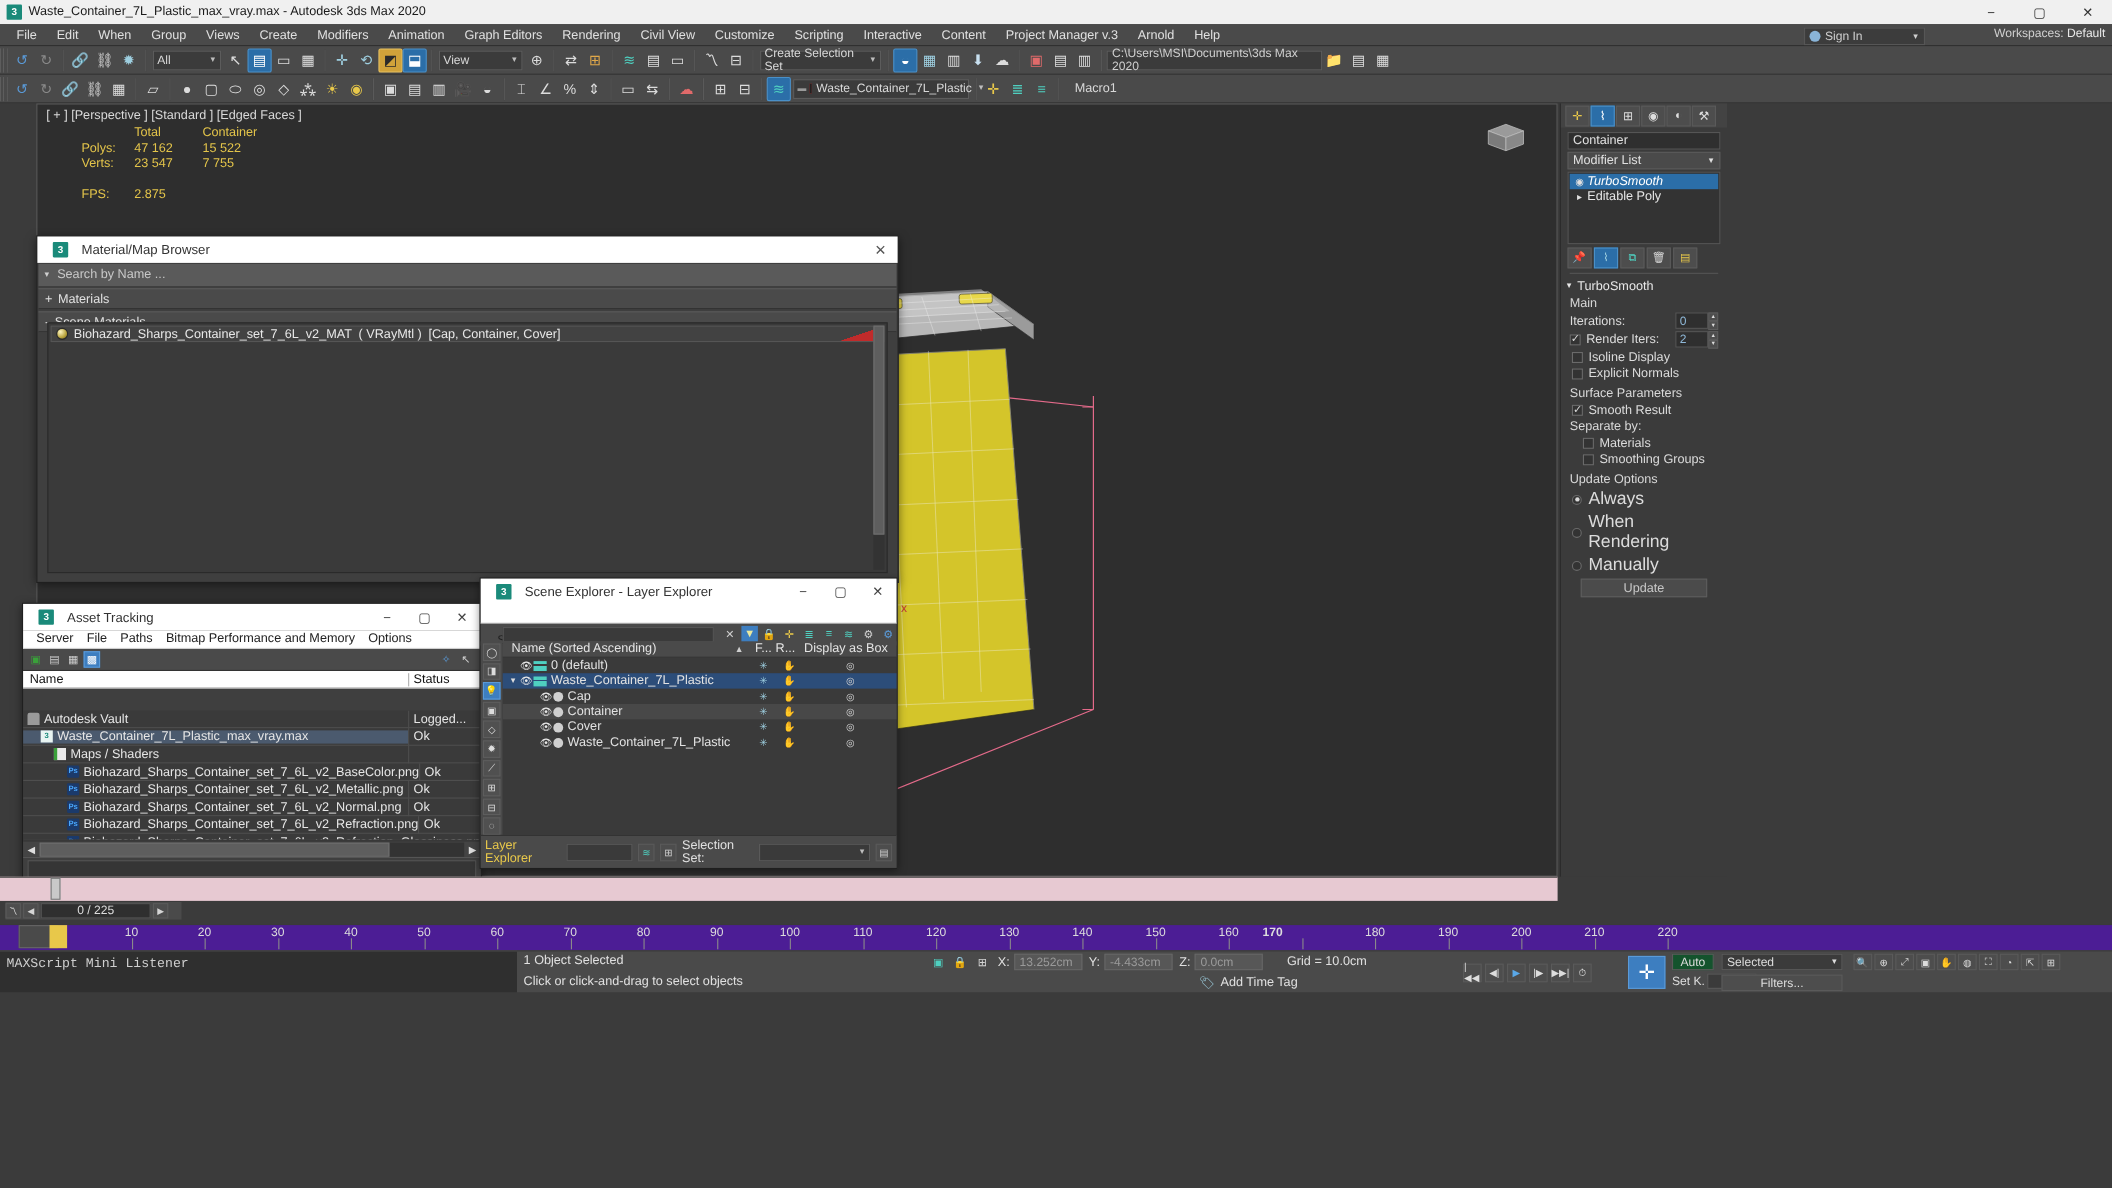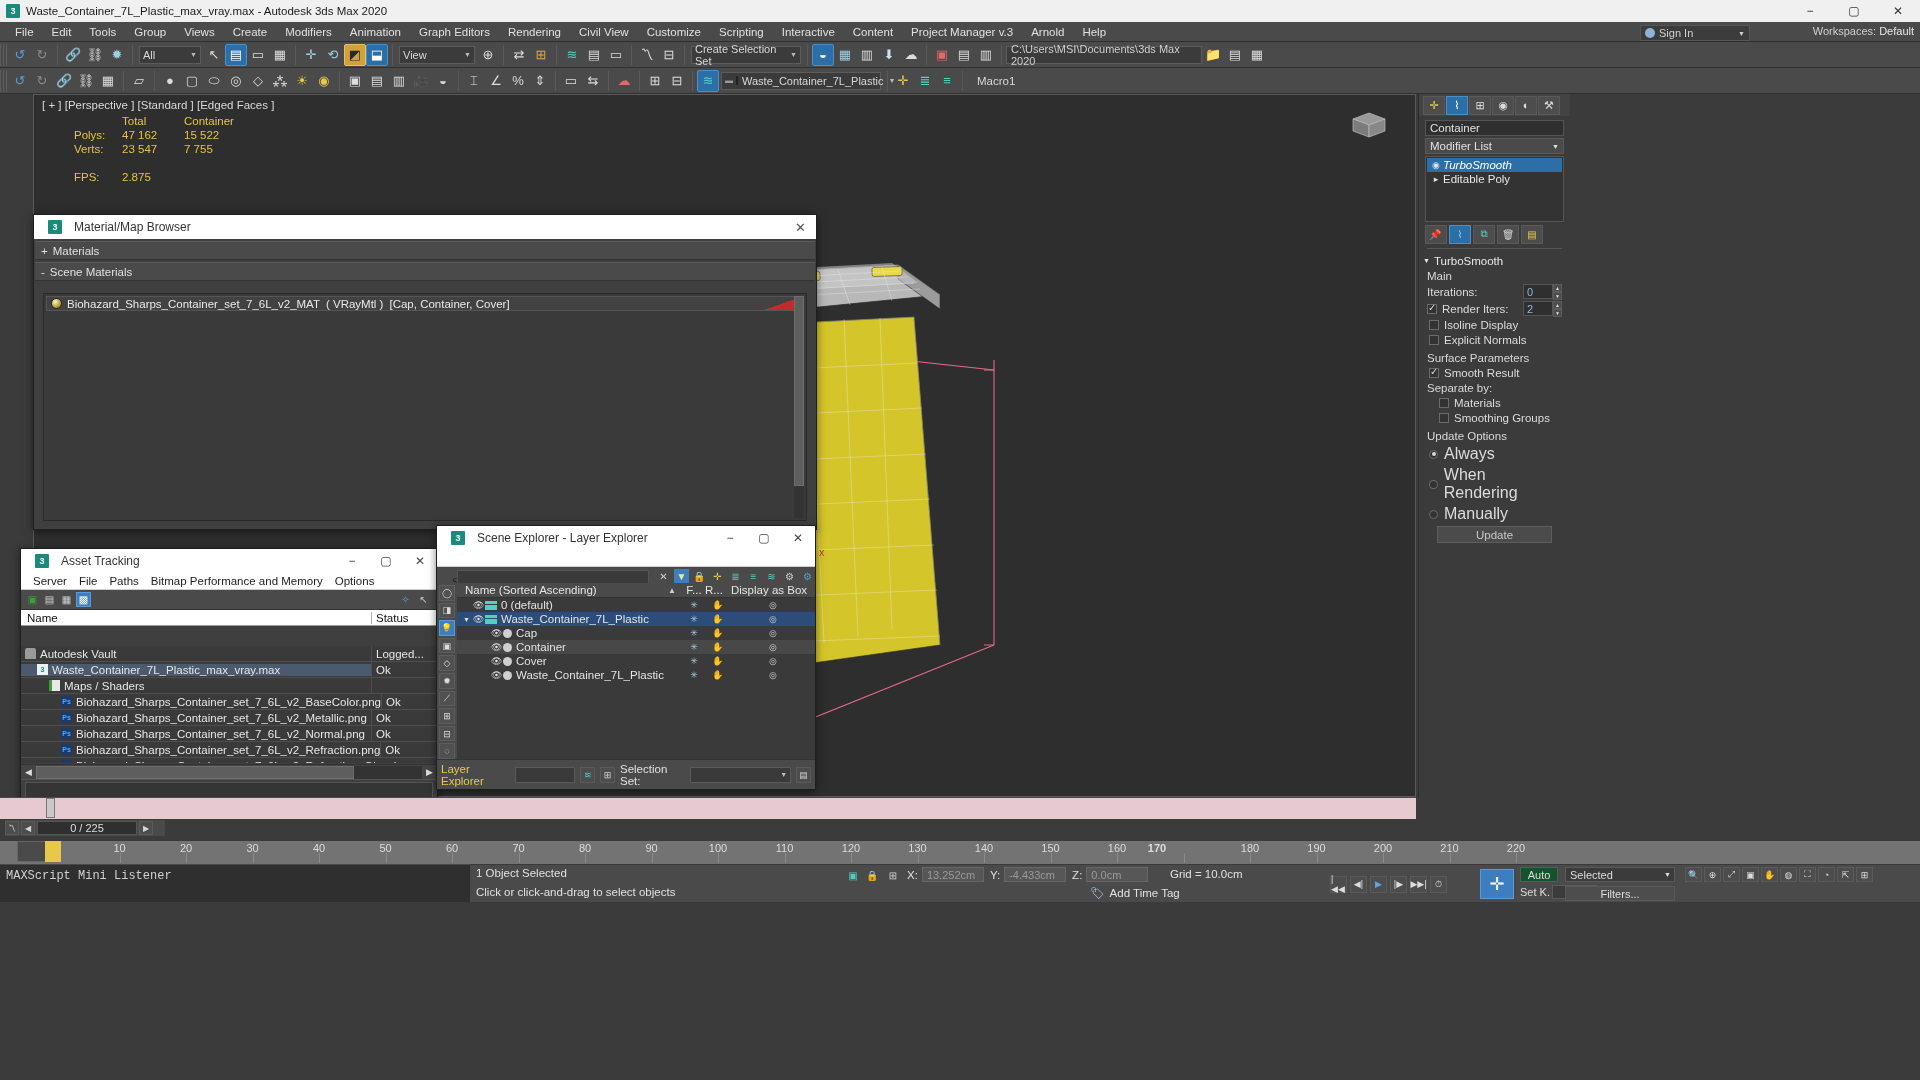--- a/index.html
+++ b/index.html
@@ -216,21 +216,21 @@
       border-top:1px solid #4a4a4a;}
   .tl-left { position:absolute; left:0; top:797px; width:14px; height:22px; background:#4a4a4a;}
   .tl-key { position:absolute; left:46px; top:798px; width:9px; height:20px; background:#c9c9c9;
       border:1px solid #7a7a7a;}
   .tl-ctr { position:absolute; left:5px; top:820px; width:160px; height:16px; background:#4a4a4a;
       display:flex; align-items:center; gap:2px; }
   .tl-ctr .a { width:14px;height:14px;display:flex;align-items:center;justify-content:center;
       background:#4d4d4d;border:1px solid #5a5a5a; font-size:8px;}
   .tl-ctr .fld { width:100px;height:14px;background:#2f2f2f;border:1px solid #555;color:#ddd;
       display:flex;align-items:center;justify-content:center;font-size:11px;}
-  .ruler { position:absolute; left:0; top:840px; width:1920px; height:24px; background:#737373;
+  .ruler { position:absolute; left:0; top:840px; width:1920px; height:24px; background:#4c1d95;
       border-top:1px solid #3a3a3a; }
   .ruler .tick { position:absolute; top:12px; width:1px; height:10px; background:#8a8a8a;}
   .ruler .lab { position:absolute; top:1px; font-size:11px; color:#dcdcdc; transform:translateX(-50%);}
   .sliderbox { position:absolute; left:17px; top:841px; width:36px; height:21px; background:#4a4a4a;
       border:1px solid #666;}
   .sliderbox2 { position:absolute; left:45px; top:841px; width:16px; height:21px; background:#e8c84a;}
 
   
   .maxlisten { position:absolute; left:0; top:864px; width:470px; height:38px; background:#2f2f2f;
       border-top:1px solid #4a4a4a; color:#cfcfcf; font-family:"Liberation Mono", monospace; font-size:12px;
@@ -282,21 +282,21 @@
     <div class="wbtns">
       <div class="wbtn">−</div>
       <div class="wbtn">▢</div>
       <div class="wbtn close">✕</div>
     </div>
   </div>
 
   <div class="menubar" id="menubar">
       <div class="menuitem">File</div>
       <div class="menuitem">Edit</div>
-      <div class="menuitem">Tools</div>
+      <div class="menuitem">When</div>
       <div class="menuitem">Group</div>
       <div class="menuitem">Views</div>
       <div class="menuitem">Create</div>
       <div class="menuitem">Modifiers</div>
       <div class="menuitem">Animation</div>
       <div class="menuitem">Graph Editors</div>
       <div class="menuitem">Rendering</div>
       <div class="menuitem">Civil View</div>
       <div class="menuitem">Customize</div>
       <div class="menuitem">Scripting</div>
@@ -652,20 +652,24 @@
         <text x="159" y="335" fill="#c03a3a" font-size="11" font-family="Liberation Sans, sans-serif">y</text>
       </g>
     </svg>
   </div>
 
   <div class="mmb">
     <div class="mmb-title">
       <div class="maxicon">3</div>
       <div class="t">Material/Map Browser</div>
       <div class="x">✕</div>
+    </div>
+    <div class="mmb-search">
+      <span class="ar">▼</span>
+      <span>Search by Name ...</span>
     </div>
     <div class="roll">
       <span style="margin-right:5px;">+</span>
       <span>Materials</span>
     </div>
     <div class="roll">
       <span style="margin-right:5px;">-</span>
       <span>Scene Materials</span>
     </div>
     <div class="mmb-body">

